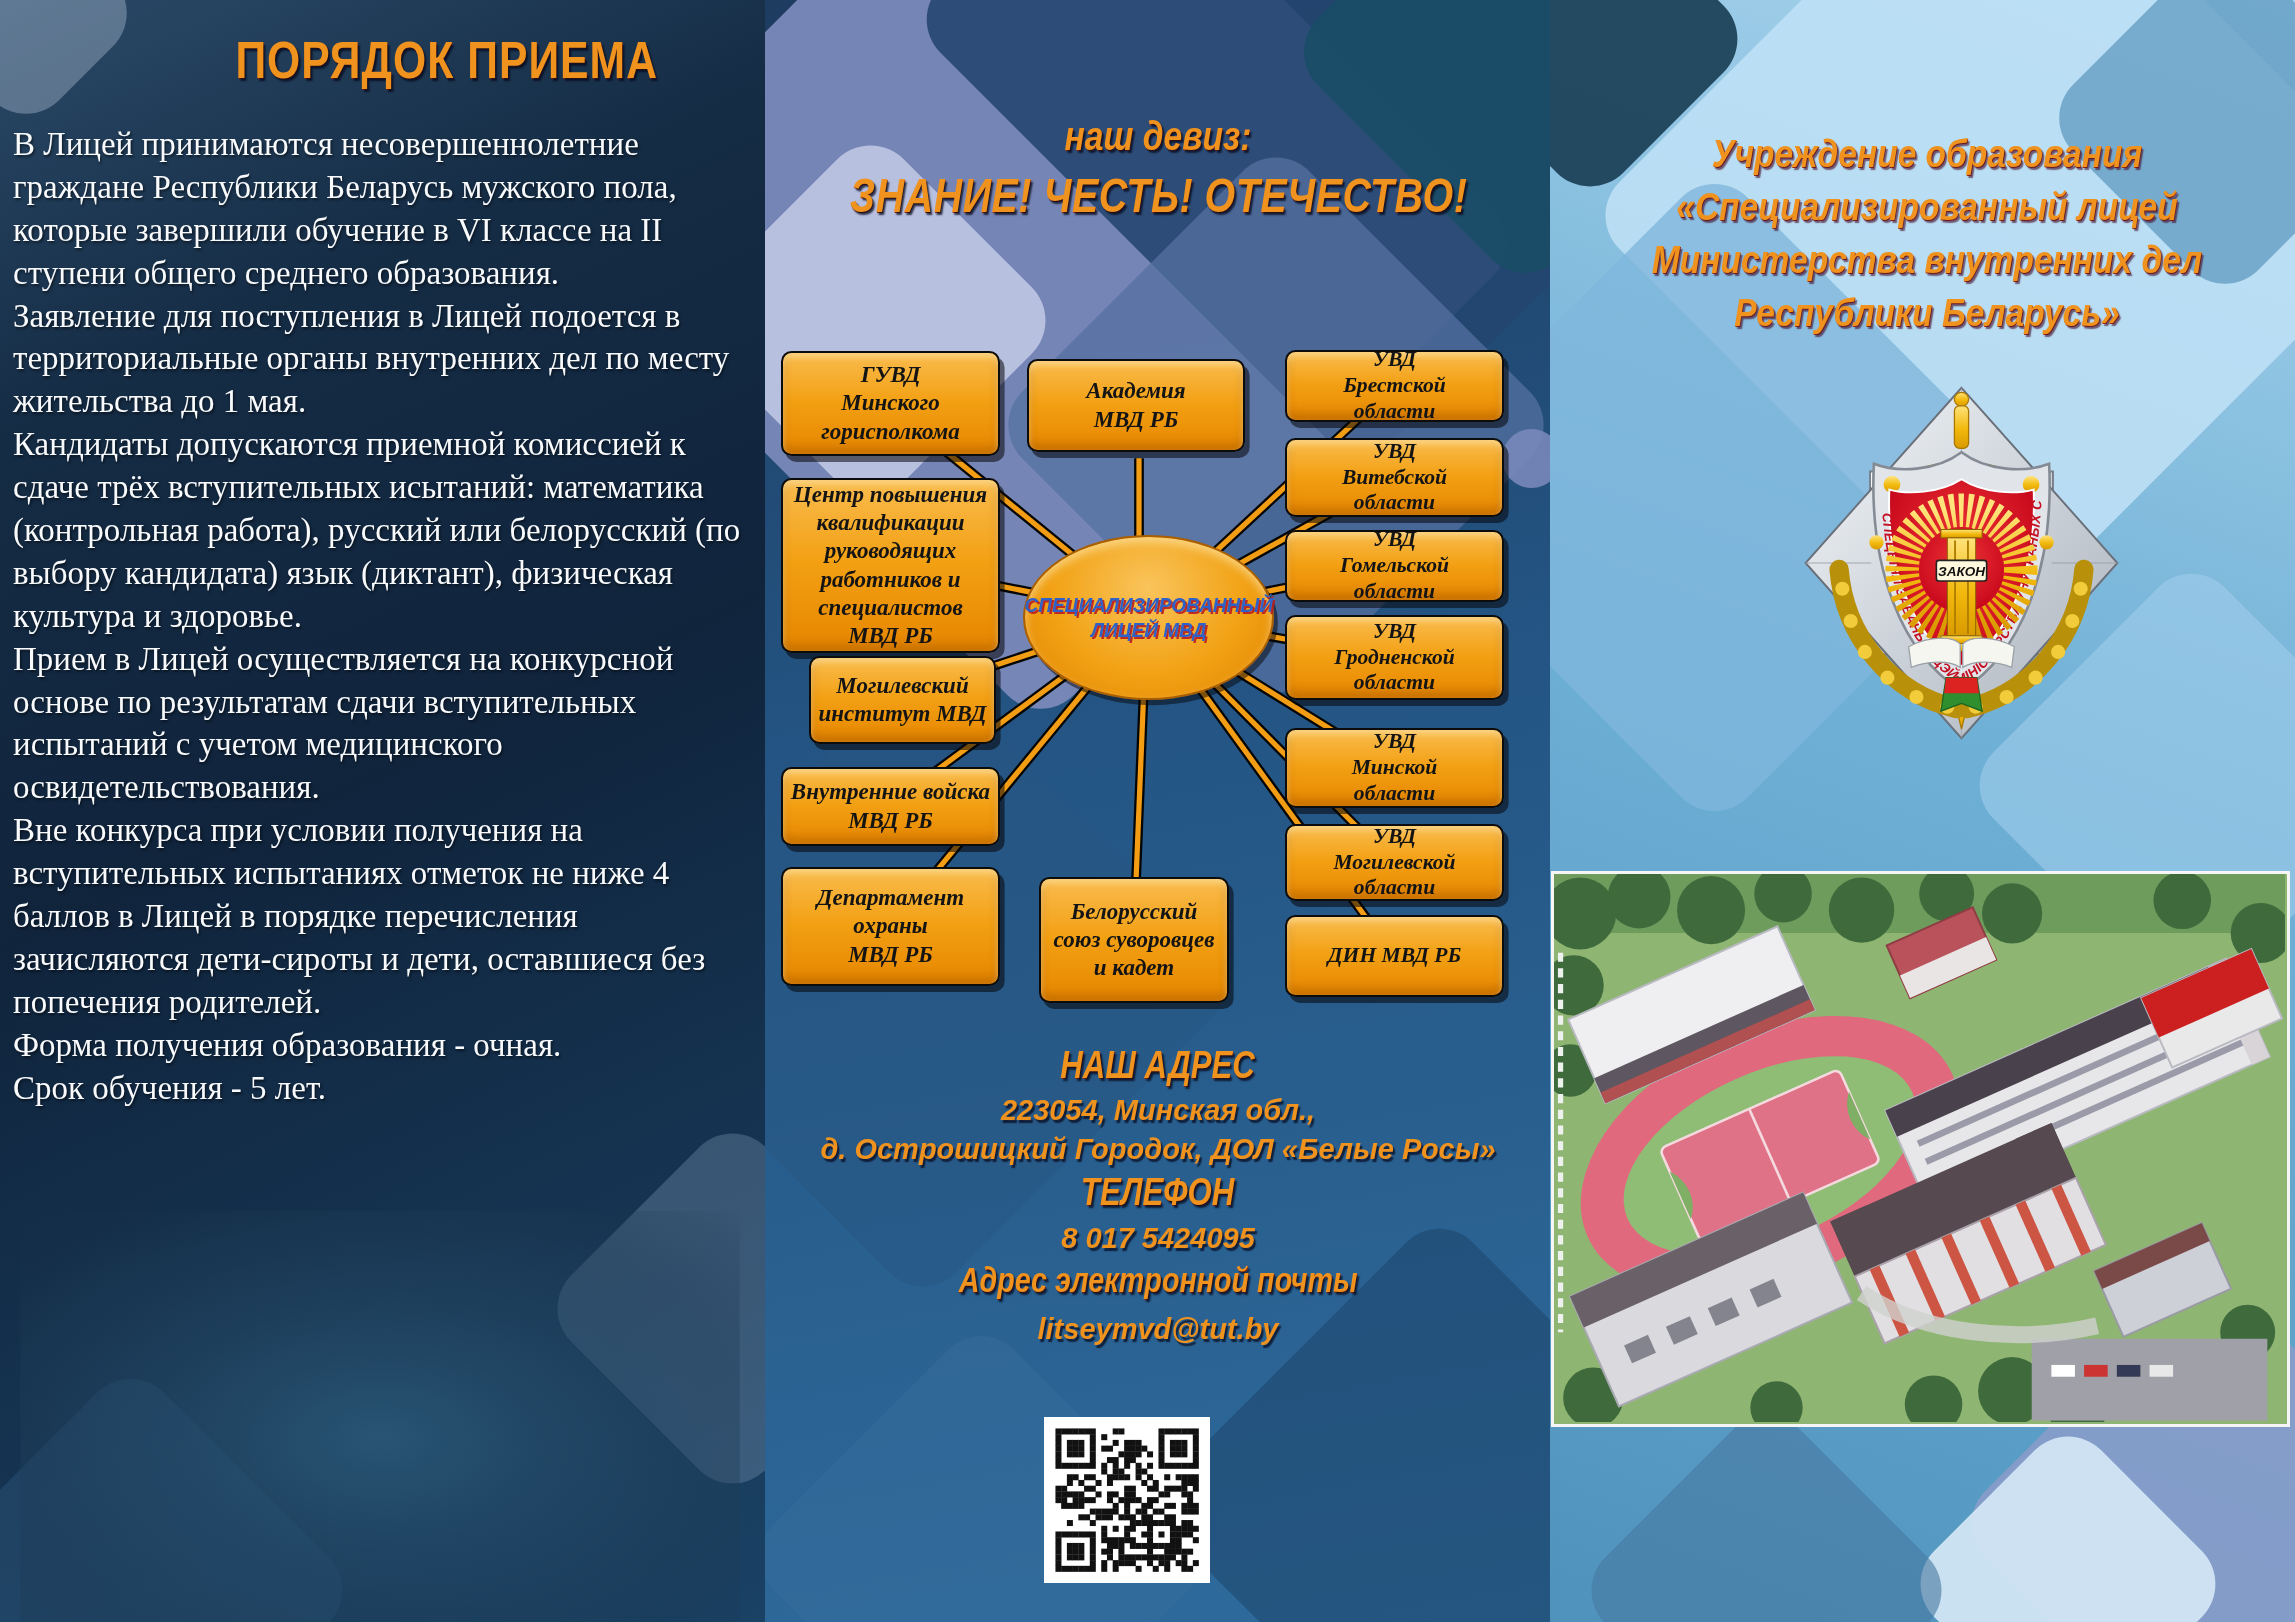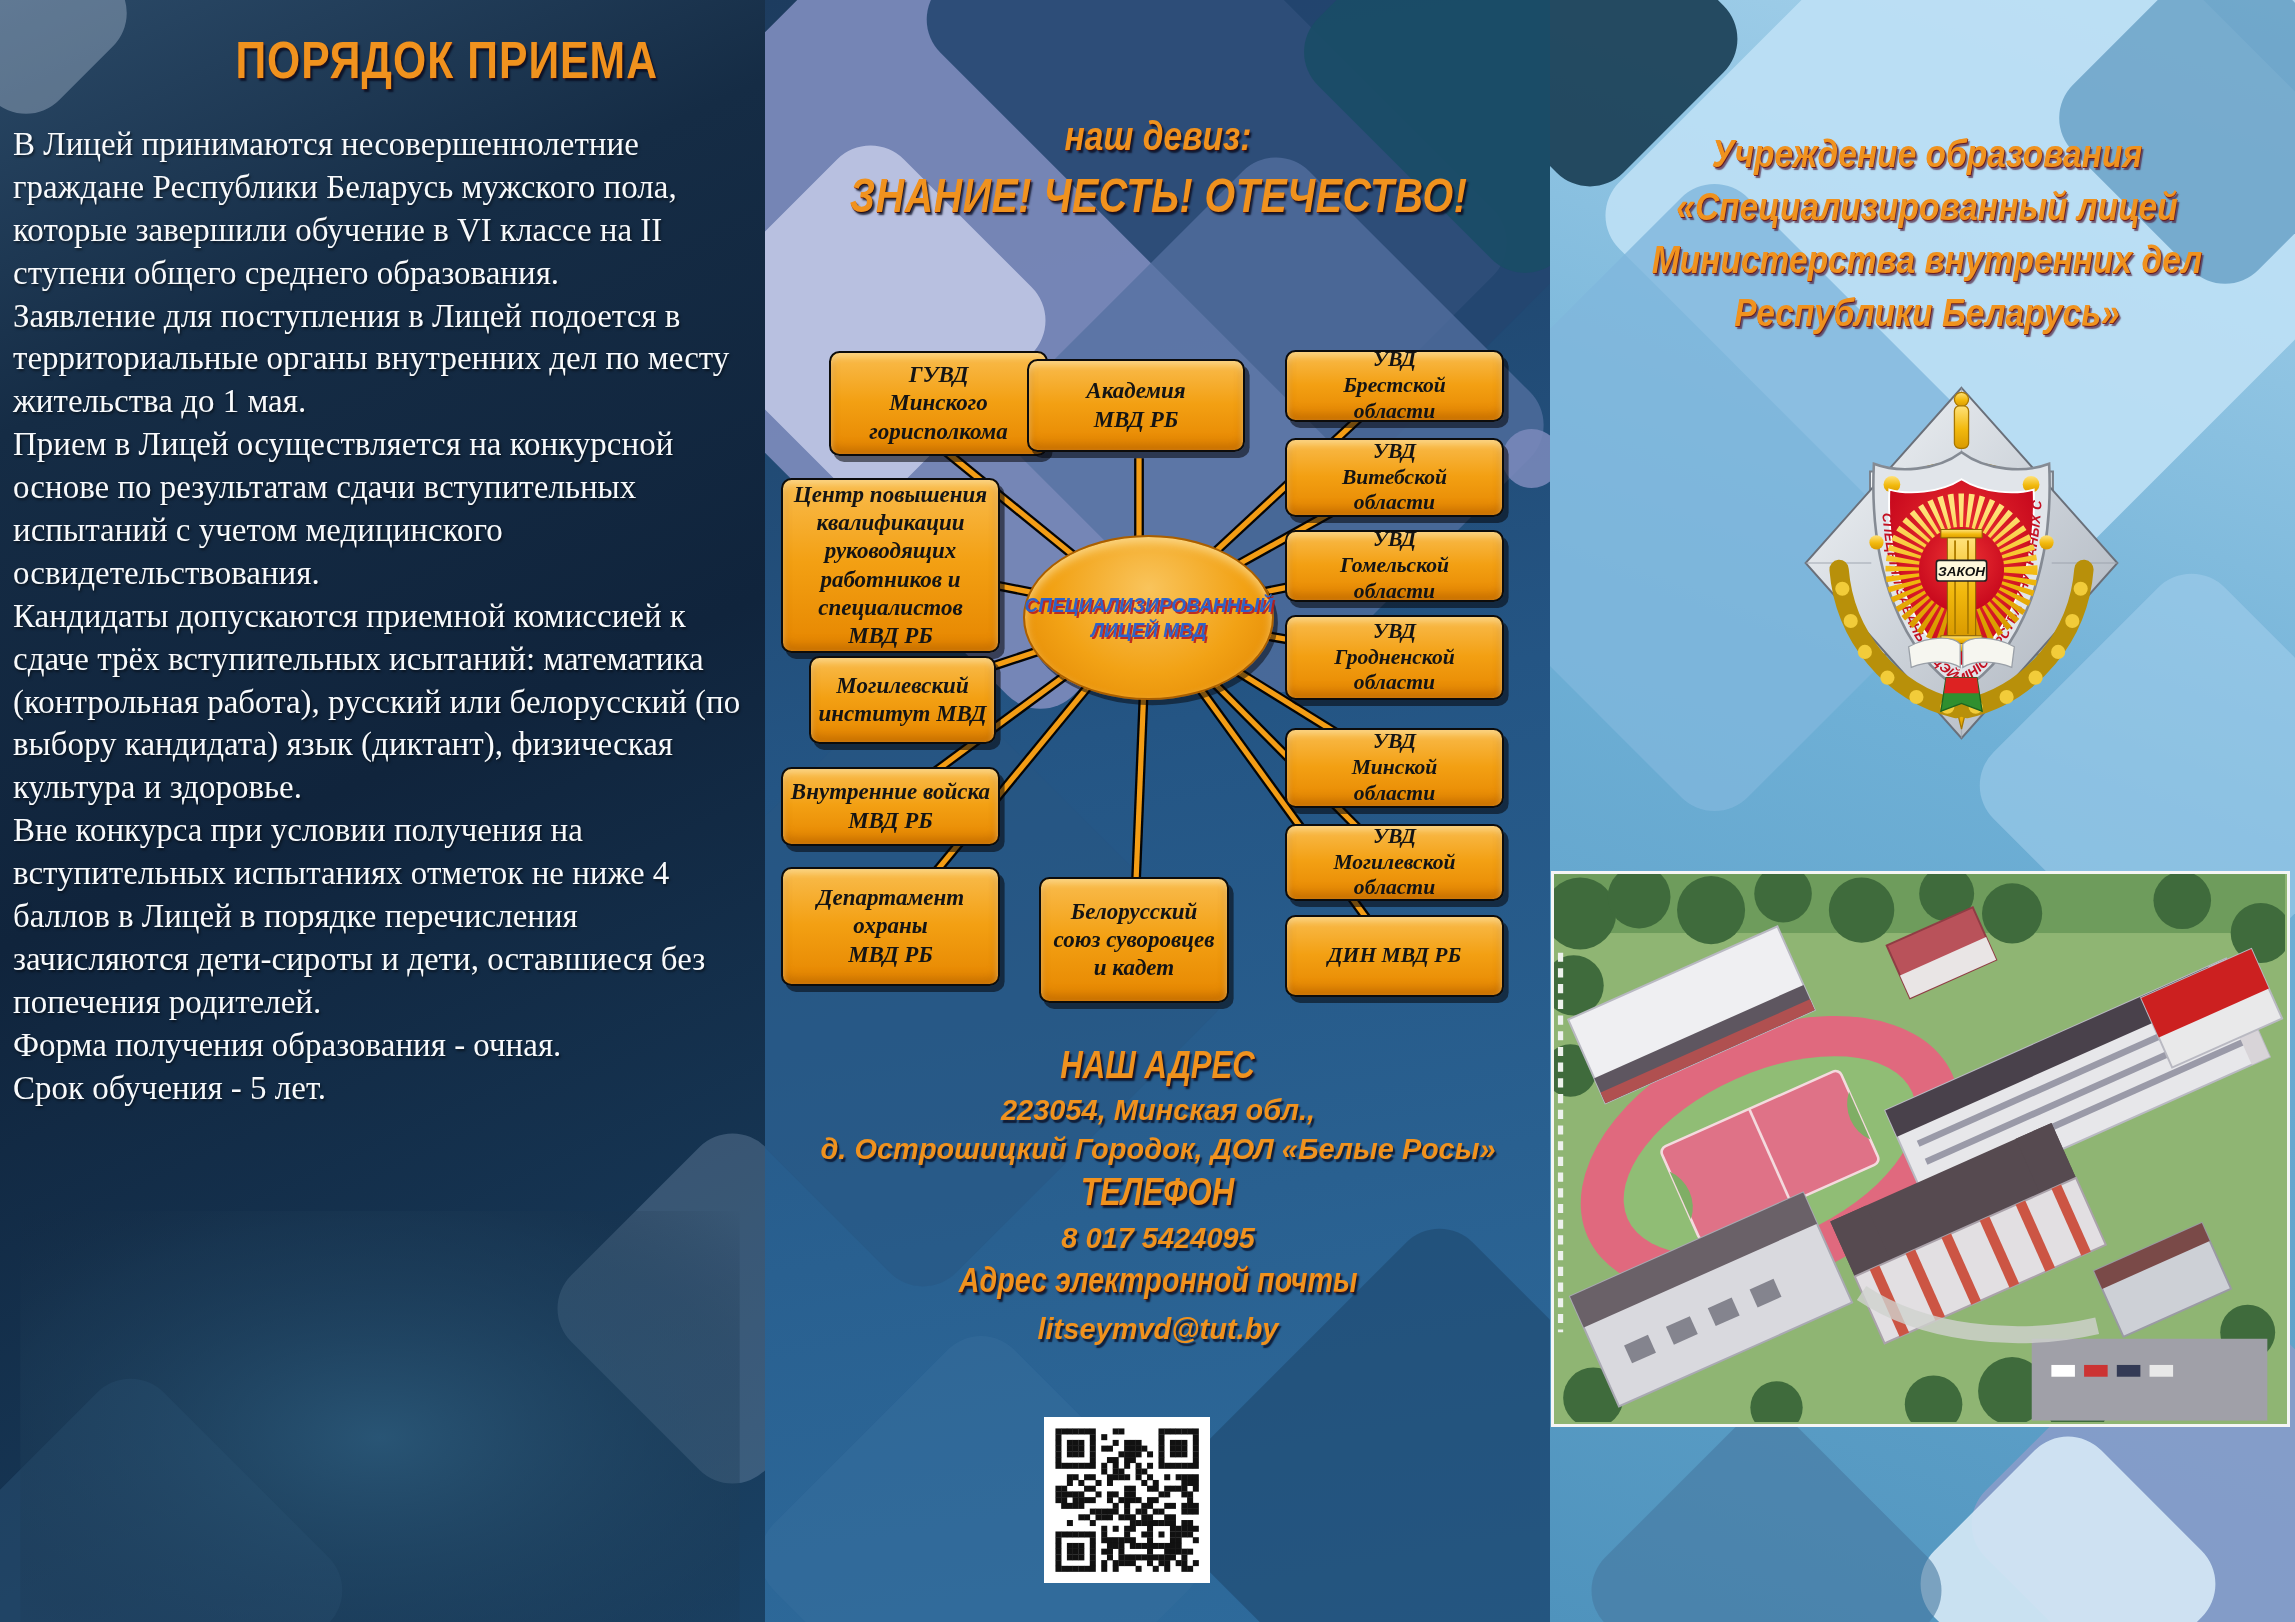--- a/index.html
+++ b/index.html
@@ -98,22 +98,22 @@
     <i class="dia" style="left:400px;top:1466px;width:236px;height:236px;background:rgba(214,233,246,.9);"></i>
     <i class="dia" style="left:79px;top:1453px;width:275px;height:275px;background:rgba(70,120,160,.6);"></i>
   </section>
 
   
   <h1 id="admission-title" class="h-orange center-text" style="margin:0;padding-left:44px;"><span class="cond">ПОРЯДОК ПРИЕМА</span></h1>
 
   <div id="admission-text">
     <p>В Лицей принимаются несовершеннолетние граждане Республики Беларусь мужского пола, которые завершили обучение в VI классе на II ступени общего среднего образования.</p>
     <p>Заявление для поступления в Лицей подоется в территориальные органы внутренних дел по месту жительства до 1 мая.</p>
+    <p>Кандидаты допускаются приемной комиссией к сдаче трёх вступительных исытаний: математика (контрольная работа), русский или белорусский (по выбору кандидата) язык (диктант), физическая культура и здоровье.</p>
     <p>Прием в Лицей осуществляется на конкурсной основе по результатам сдачи вступительных испытаний с учетом медицинского освидетельствования.</p>
-    <p>Кандидаты допускаются приемной комиссией к сдаче трёх вступительных исытаний: математика (контрольная работа), русский или белорусский (по выбору кандидата) язык (диктант), физическая культура и здоровье.</p>
     <p>Вне конкурса при условии получения на вступительных испытаниях отметок не ниже 4 баллов в Лицей в порядке перечисления зачисляются дети-сироты и дети, оставшиеся без попечения родителей.</p>
     <p>Форма получения образования - очная.</p>
     <p>Срок обучения - 5 лет.</p>
   </div>
 
   
   <svg id="cadets" width="720" height="412" viewBox="0 0 1100 630">
     <defs>
       <radialGradient id="cadbg" cx="50%" cy="55%" r="75%">
         <stop offset="0%" stop-color="#2c5a7a" stop-opacity=".85"></stop>
@@ -191,21 +191,21 @@
       <line x1="1753" y1="940" x2="2130" y2="865"></line>
                     <line x1="1753" y1="940" x2="2130" y2="1005"></line>
       <line x1="1753" y1="940" x2="2130" y2="1174"></line>
                     <line x1="1753" y1="940" x2="2130" y2="1320"></line>
       <line x1="1753" y1="940" x2="2130" y2="1460"></line>
                     <line x1="1753" y1="940" x2="1733" y2="1430"></line>
     </g>
   </svg>
 
   
-  <div class="obox obox-l" style="left:781px;top:351px;width:219px;height:105px;margin-left:48px;">ГУВД
+  <div class="obox obox-l" style="left:781px;top:351px;width:219px;height:105px;">ГУВД
 Минского
 горисполкома</div>
   <div class="obox obox-l" style="left:781px;top:478px;width:219px;height:175px;">Центр повышения
 квалификации
 руководящих
 работников и
 специалистов
 МВД РБ</div>
   <div class="obox obox-l" style="left:809px;top:656px;width:187px;height:88px;">Могилевский
 институт МВД</div>

